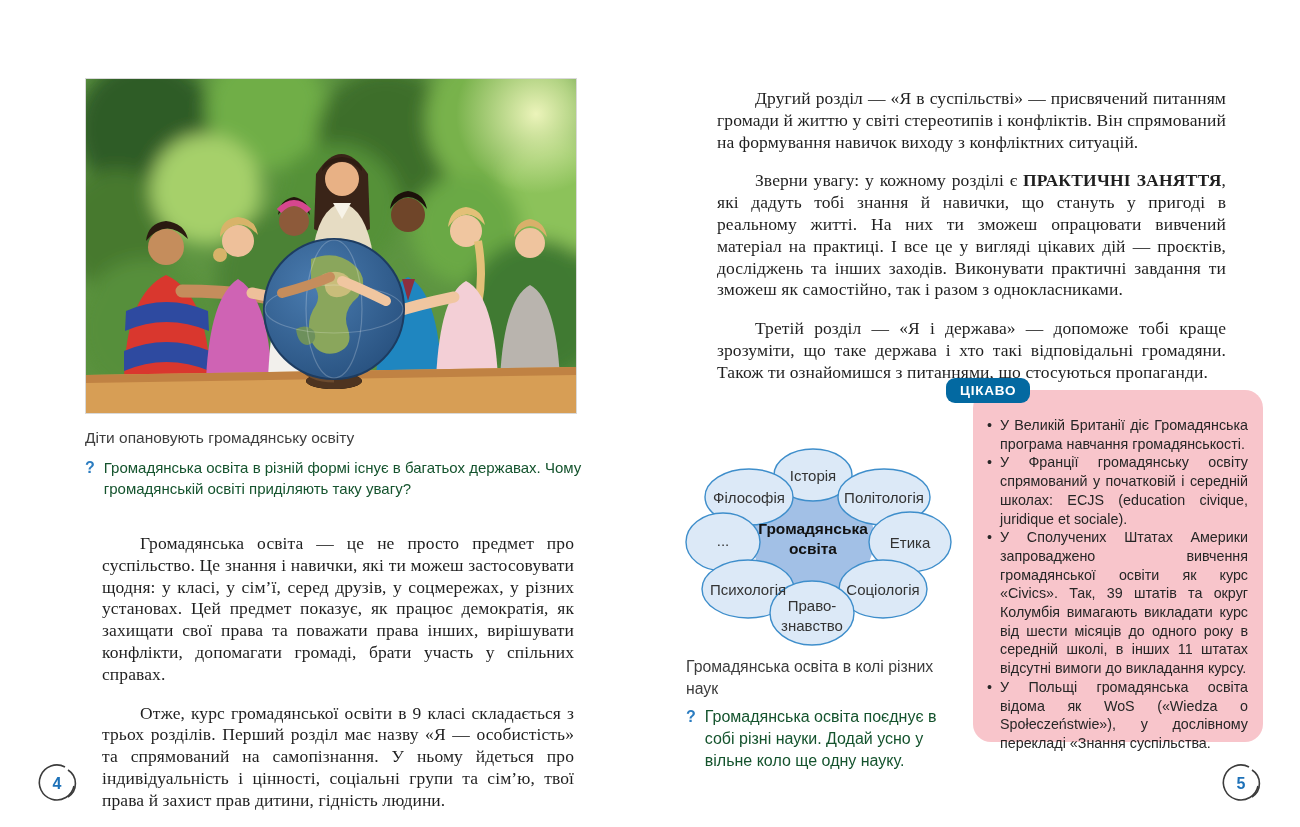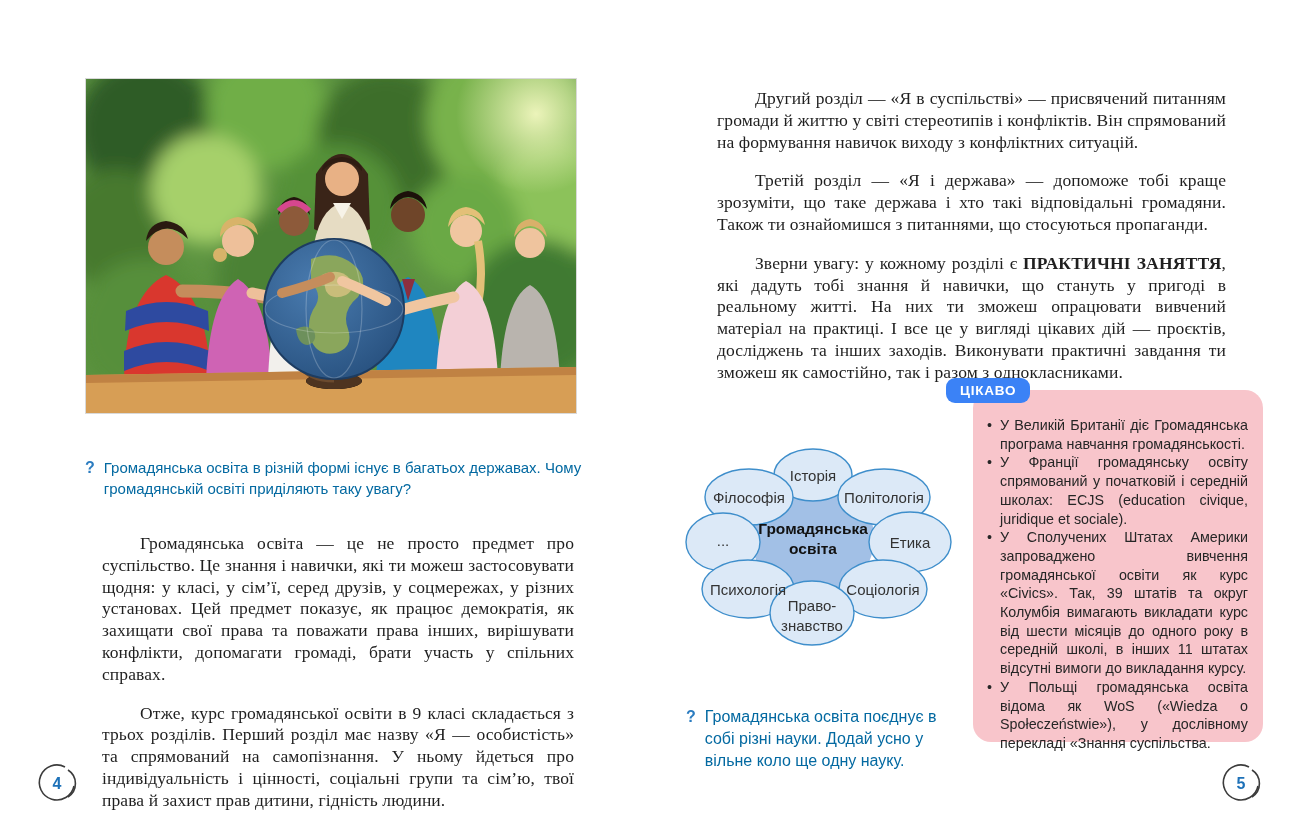--- a/index.html
+++ b/index.html
@@ -11,32 +11,32 @@
   
   .photo{left:85px;top:78px;width:490px;height:334px;border:1px solid #d9d9d9;box-sizing:content-box;}
   .photo svg{display:block;}
 
   
   .caption{font-size:15.5px;line-height:21px;color:#3d3d3d;}
   .cap-left{left:85px;top:427px;width:492px;}
   .qrow{display:flex;gap:9px;align-items:flex-start;}
   .q-left{left:85px;top:457px;width:498px;}
   .qmark{color:#2b7cc0;font-weight:bold;font-size:16px;line-height:21px;flex:0 0 auto;}
-  .qtext{font-size:15px;line-height:21px;color:#0369a1;}
+  .qtext{font-size:15px;line-height:21px;color:#14532d;}
 
   
   .body{font-family:"Liberation Serif",serif;font-size:17.5px;line-height:21.8px;color:#1f1f1f;
         text-align:justify;}
   .body p{margin:17px;text-indent:38px;letter-spacing:0.1px;}
   .body-left{left:85px;top:516px;width:506px;font-family:Liberation Serif, serif;}
   .body-right{left:700px;top:71px;width:543px;}
   .body b{letter-spacing:0.2px;}
 
   
-  .badge{left:946px;top:378px;background:#3b82f6;color:#ffffff;font-weight:bold;font-size:13.5px;
+  .badge{left:946px;top:378px;background:#0369a1;color:#ffffff;font-weight:bold;font-size:13.5px;
          letter-spacing:0.8px;padding:5px 14px 5px 14px;border-radius:9px;z-index:3;}
   .pinkbox{left:973px;top:390px;width:290px;height:352px;background:#f8c5cb;border-radius:18px;
            box-sizing:border-box;padding:26px 15px 0 14px;z-index:2;}
   .pinkbox ul{margin:0;padding:0;list-style:none;}
   .pinkbox li{display:flex;gap:8px;font-size:14.3px;line-height:18.7px;color:#262626;
               text-align:justify;margin-bottom:0;}
   .blt{flex:0 0 auto;color:#262626;}
 
   
   .diagram{left:684px;top:441px;width:280px;height:216px;}
@@ -164,41 +164,42 @@
         <ellipse cx="248" cy="230" rx="70" ry="70" fill="none" stroke="#1d3c61" stroke-width="2"></ellipse>
         <ellipse cx="248" cy="230" rx="28" ry="69" fill="none" stroke="#ffffff" stroke-opacity="0.22" stroke-width="1.2"></ellipse>
         <ellipse cx="248" cy="230" rx="69" ry="24" fill="none" stroke="#ffffff" stroke-opacity="0.22" stroke-width="1.2"></ellipse>
       </g>
 
       <path d="M196 214 Q226 206 244 198" stroke="#c58d5c" stroke-width="10" fill="none" stroke-linecap="round"></path>
       <path d="M300 222 Q276 210 256 202" stroke="#f0c6a0" stroke-width="10" fill="none" stroke-linecap="round"></path>
     </svg>
   </div>
 
+  <div class="abs caption cap-left">Діти опановують громадянську освіту</div>
 
   <div class="abs qrow q-left">
     <span class="qmark">?</span>
     <span class="qtext">Громадянська освіта в різній формі існує в багатьох державах. Чому громадянській освіті приділяють таку увагу?</span>
   </div>
 
   <div class="abs body body-left">
     <p>Громадянська освіта — це не просто предмет про суспільство. Це знання і навички, які ти можеш застосовувати щодня: у класі, у сім’ї, серед друзів, у соцмережах, у різних установах. Цей предмет показує, як працює демократія, як захищати свої права та поважати права інших, вирішувати конфлікти, допомагати громаді, брати участь у спільних справах.</p>
     <p>Отже, курс громадянської освіти в 9 класі складається з трьох розділів. Перший розділ має назву «Я — особистість» та спрямований на самопізнання. У ньому йдеться про індивідуальність і цінності, соціальні групи та сім’ю, твої права й захист прав дитини, гідність людини.</p>
   </div>
 
   <svg class="abs pnum pnum-left" viewBox="0 0 46 46">
     <path d="M31 7 A 17.5 17.5 0 1 0 40 26" fill="none" stroke="#3c3c3c" stroke-width="1.6"></path>
     <path d="M34 10 A 16 16 0 0 1 34 37" fill="none" stroke="#3c3c3c" stroke-width="1.6"></path>
     <text x="23" y="29" text-anchor="middle">4</text>
   </svg>
 
   <div class="abs body body-right">
     <p>Другий розділ — «Я в суспільстві» — присвячений питанням громади й життю у світі стереотипів і конфліктів. Він спрямований на формування навичок виходу з конфліктних ситуацій.</p>
+    <p><span>Зверни увагу: у кожному розділі є </span><b>ПРАКТИЧНІ ЗАНЯТТЯ</b><span>, які дадуть тобі знання й навички, що стануть у пригоді в реальному житті. На них ти зможеш опрацювати вивчений матеріал на практиці. І все це у вигляді цікавих дій — проєктів, досліджень та інших заходів. Виконувати практичні завдання ти зможеш як самостійно, так і разом з однокласниками.</span></p>
     <p>Третій розділ — «Я і держава» — допоможе тобі краще зрозуміти, що таке держава і хто такі відповідальні громадяни. Також ти ознайомишся з питаннями, що стосуються пропаганди.</p>
-    <p><span>Зверни увагу: у кожному розділі є </span><b>ПРАКТИЧНІ ЗАНЯТТЯ</b><span>, які дадуть тобі знання й навички, що стануть у пригоді в реальному житті. На них ти зможеш опрацювати вивчений матеріал на практиці. І все це у вигляді цікавих дій — проєктів, досліджень та інших заходів. Виконувати практичні завдання ти зможеш як самостійно, так і разом з однокласниками.</span></p>
   </div>
 
   <div class="abs badge">ЦІКАВО</div>
   <div class="abs pinkbox">
     <ul>
       <li>
           <span class="blt">•</span>
           <span>У Великій Британії діє Громадянська програма навчання громадянськості.</span>
         </li>
       <li>
@@ -234,20 +235,21 @@
     <text class="node-label" x="39" y="105" text-anchor="middle">...</text>
     <text class="node-label" x="226" y="107" text-anchor="middle">Етика</text>
     <text class="node-label" x="64" y="154" text-anchor="middle">Психологія</text>
     <text class="node-label" x="199" y="154" text-anchor="middle">Соціологія</text>
     <text class="node-label" x="128" y="170" text-anchor="middle">Право-</text>
     <text class="node-label" x="128" y="190" text-anchor="middle">знавство</text>
     <text class="node-center" x="129" y="93" text-anchor="middle">Громадянська</text>
     <text class="node-center" x="129" y="113" text-anchor="middle">освіта</text>
   </svg>
 
+  <div class="abs diag-cap">Громадянська освіта в колі різних наук</div>
 
   <div class="abs qrow q-diag">
     <span class="qmark">?</span>
     <span class="qtext">Громадянська освіта поєднує в собі різні науки. Додай усно у вільне коло ще одну науку.</span>
   </div>
 
   <svg class="abs pnum pnum-right" viewBox="0 0 46 46">
     <path d="M31 7 A 17.5 17.5 0 1 0 40 26" fill="none" stroke="#3c3c3c" stroke-width="1.6"></path>
     <path d="M34 10 A 16 16 0 0 1 34 37" fill="none" stroke="#3c3c3c" stroke-width="1.6"></path>
     <text x="23" y="29" text-anchor="middle">5</text>

